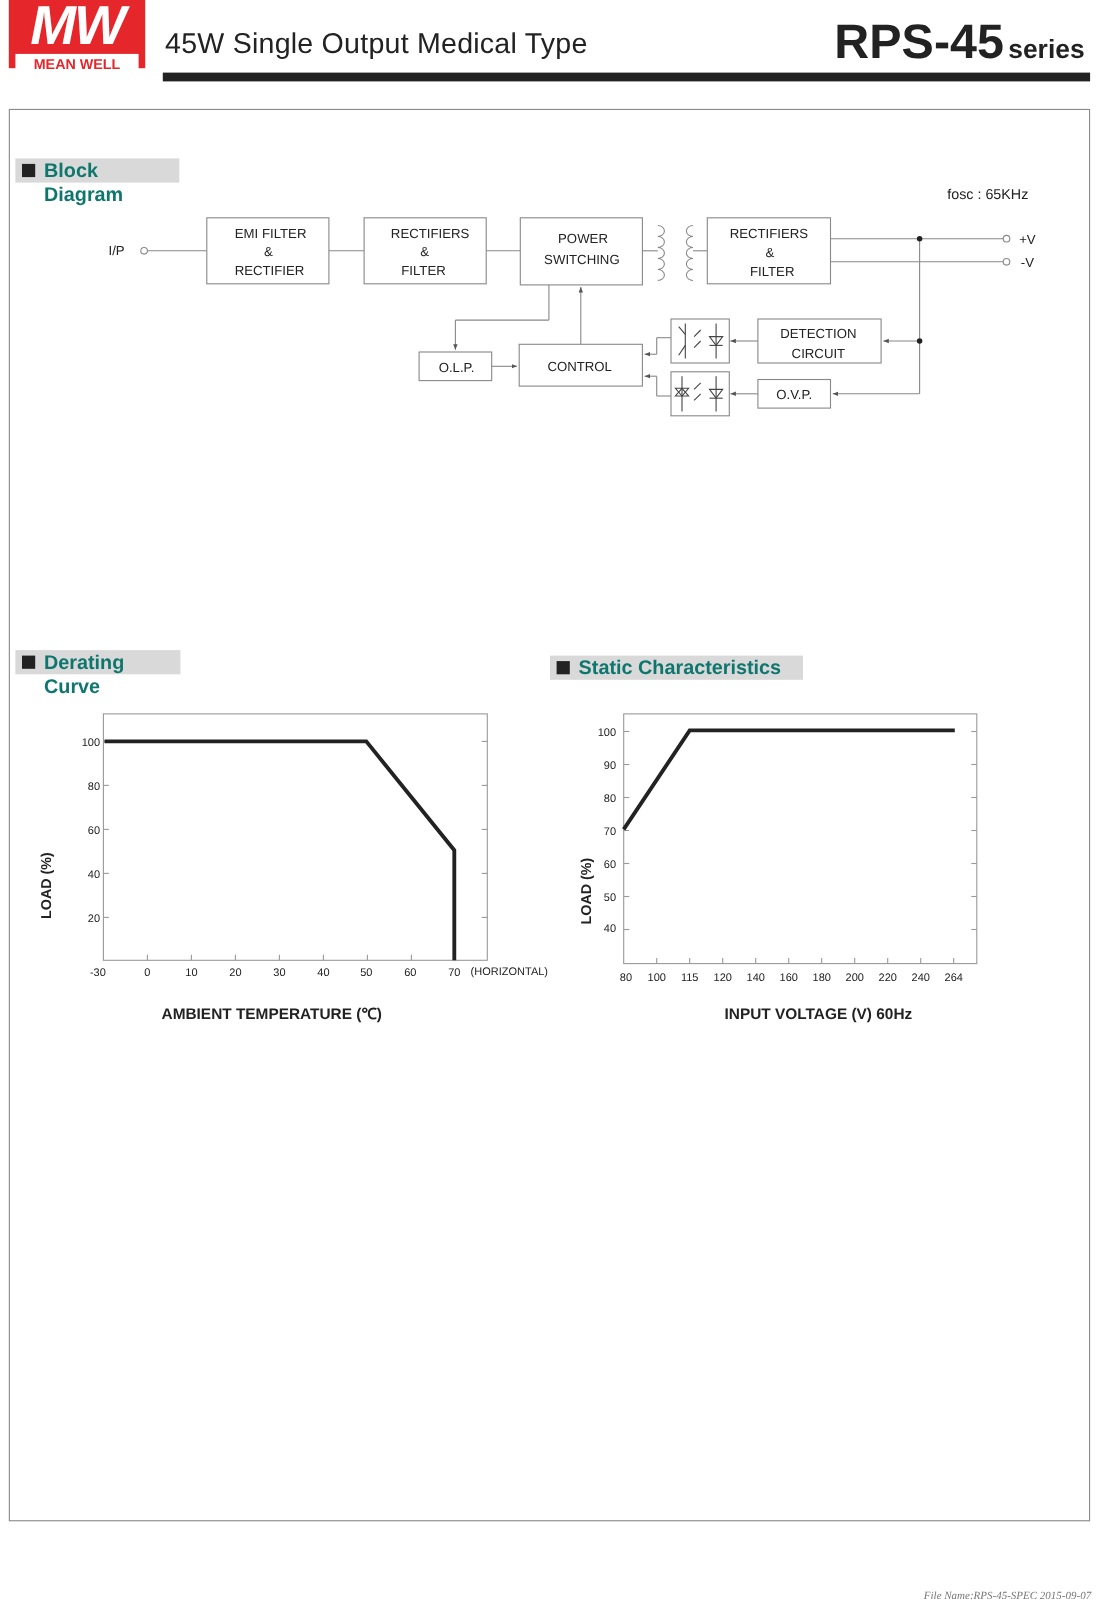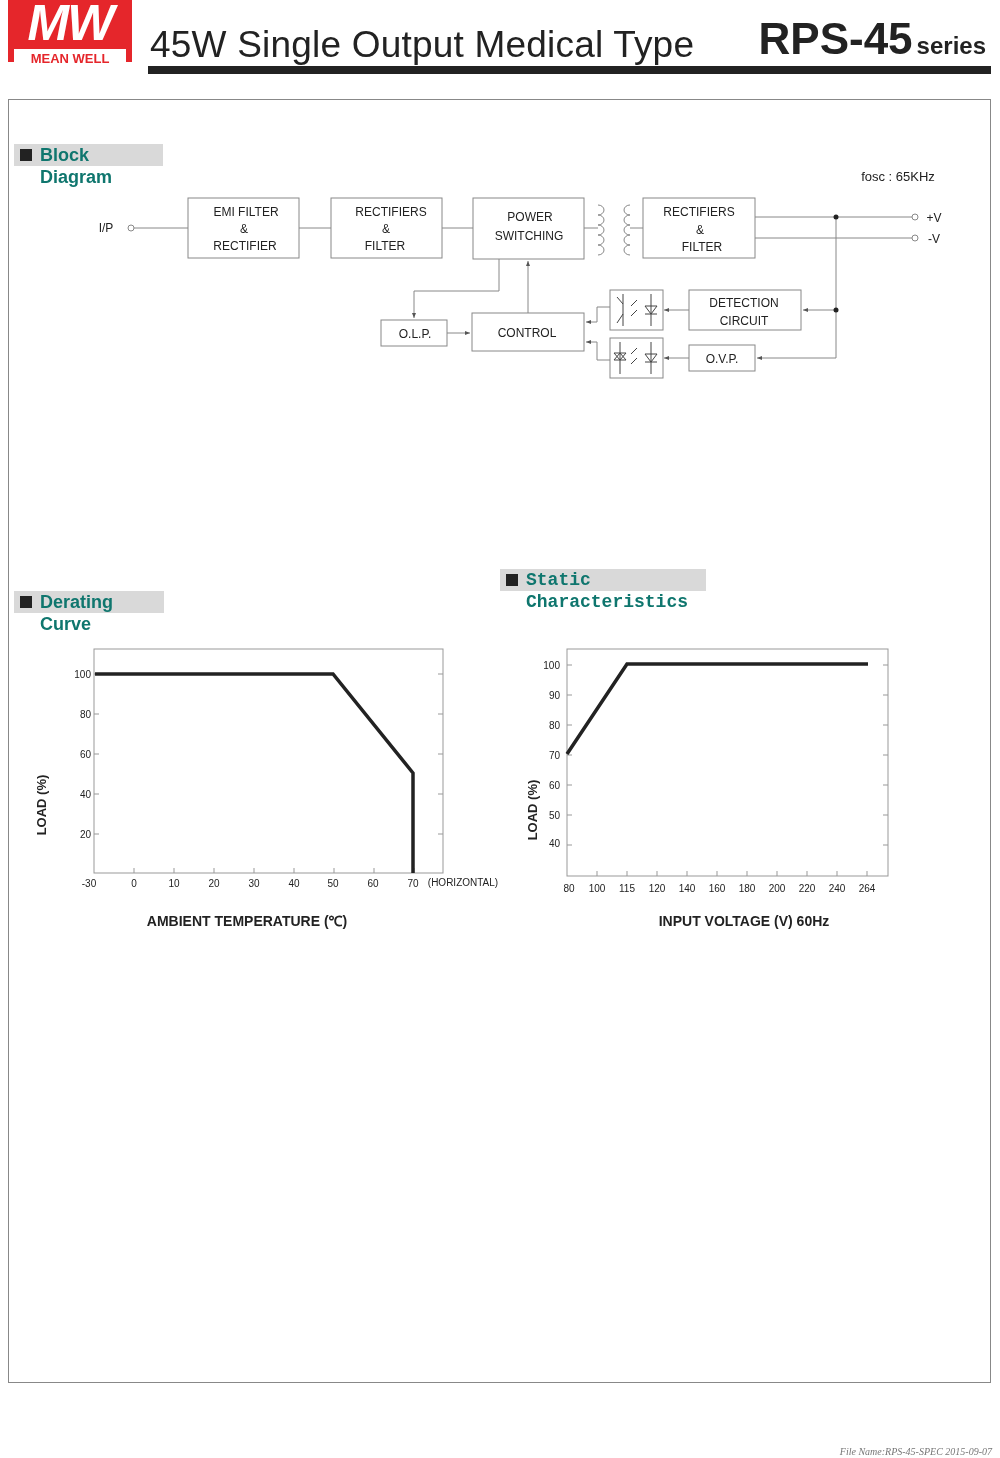--- a/index.html
+++ b/index.html
@@ -1,21 +1,21 @@
 <!DOCTYPE html>
 <html><head>
 <meta charset="utf-8">
 <style>
   html, body { margin:0; padding:0; background:#fff; }
   body { width:1000px; height:1458px; position:relative; font-family:"Liberation Sans", sans-serif; color:#222; overflow:hidden; }
   .abs { position:absolute; }
   .logo { left:8px; top:0; width:124px; height:62px; background:#e5262b; }
   .logo-mw { position:absolute; left:0; top:-6px; width:124px; text-align:center; font-size:50px; font-weight:bold; font-style:italic; color:#fff; letter-spacing:-2px; }
   .logo-name { position:absolute; left:6px; top:49px; width:112px; height:19px; background:#fff; color:#e5262b; font-weight:bold; font-size:13px; text-align:center; line-height:19px; }
-  .doc-title { left:150px; top:24px; font-size:37px; color:#222; letter-spacing:0.2px;text-align:center; }
+  .doc-title { left:150px; top:24px; font-size:26px; color:#222; letter-spacing:0.2px;text-align:center; }
   .model { right:14px; top:14px; font-size:44px; font-weight:bold; color:#222; }
   .model .series { font-size:24px; margin-left:4px; }
   .title-rule { left:148px; top:66px; width:843px; height:8px; background:#222; }
   .frame { left:8px; top:99px; width:983px; height:1284px; border:1px solid #888; box-sizing:border-box; }
   .sec-head { height:22px; background:#d9d9d9; font-weight:bold; font-size:18px; color:#0f766e; line-height:22px; padding-left:26px; box-sizing:border-box; }
   .sec-head .sq { position:absolute; left:6px; top:5px; width:12px; height:12px; background:#222; }
   svg text { font-family:"Liberation Sans", sans-serif; }
   .footer { right:8px; top:1446px; font-size:10px; font-style:italic; color:#777;font-family:Liberation Serif, serif; }
 </style>
 </head>
@@ -182,21 +182,21 @@
       <text x="294" y="247">40</text>
       <text x="333" y="247">50</text>
       <text x="373" y="247">60</text>
       <text x="413" y="247">70</text>
     <text x="463" y="246">(HORIZONTAL)</text>
   </g>
   <text x="46" y="165" font-size="13" font-weight="bold" fill="#222" text-anchor="middle" transform="rotate(-90 46 165)">LOAD (%)</text>
   <text x="247" y="286" font-size="14" font-weight="bold" fill="#222" text-anchor="middle">AMBIENT TEMPERATURE (℃)</text>
 </svg>
 
-<div class="abs sec-head" style="left:500px;top:569px;width:206px;font-family:Liberation Mono, monospace;">
+<div class="abs sec-head" style="left:500px;top:596px;width:230px;">
   <span class="sq"></span>
   <span>Static Characteristics</span>
 </div>
 
 <svg class="abs" style="left:500px;top:640px;" width="420" height="300">
   <rect x="67" y="9" width="321" height="227" fill="#fff" stroke="#999" stroke-width="1"></rect>
   <g stroke="#999" stroke-width="1">
     <line x1="67" y1="25" x2="72" y2="25"></line>
       <line x1="67" y1="55" x2="72" y2="55"></line>
       <line x1="67" y1="85" x2="72" y2="85"></line>

